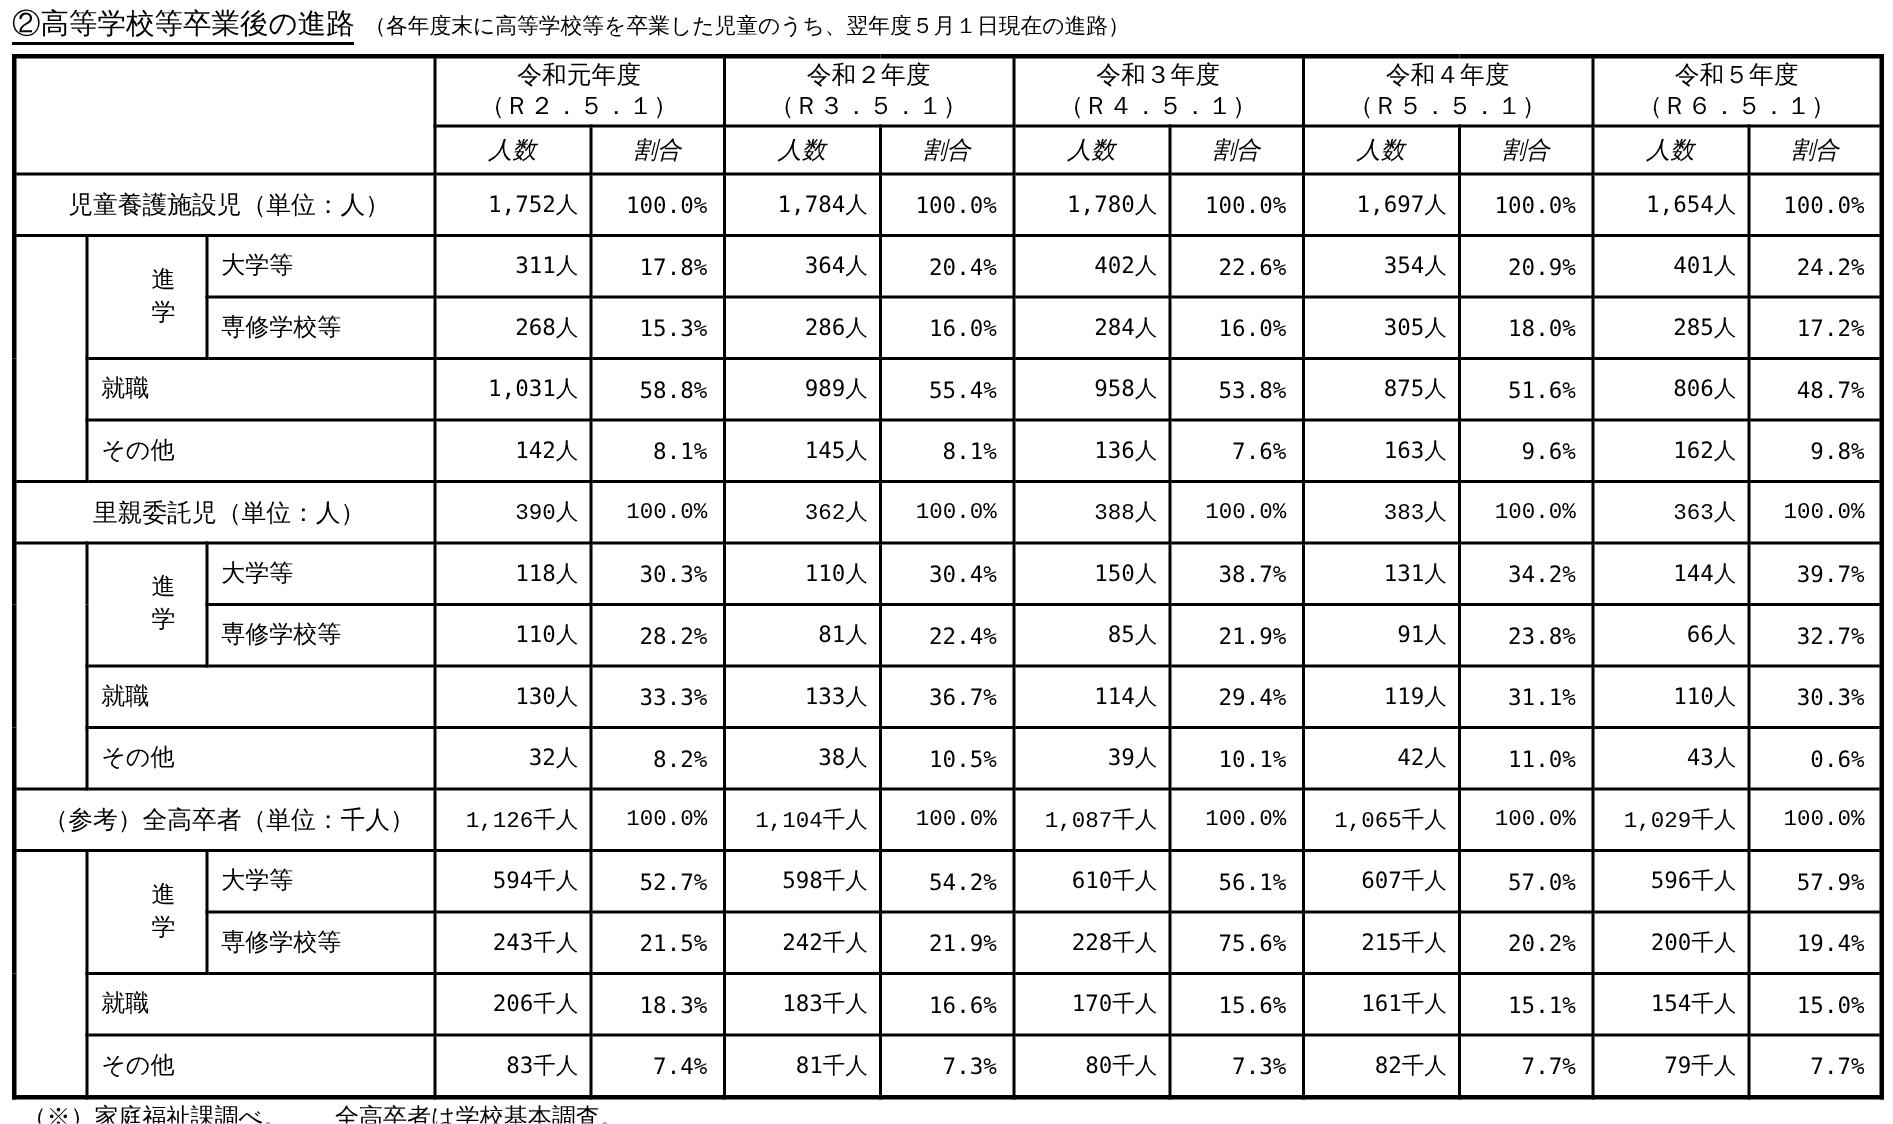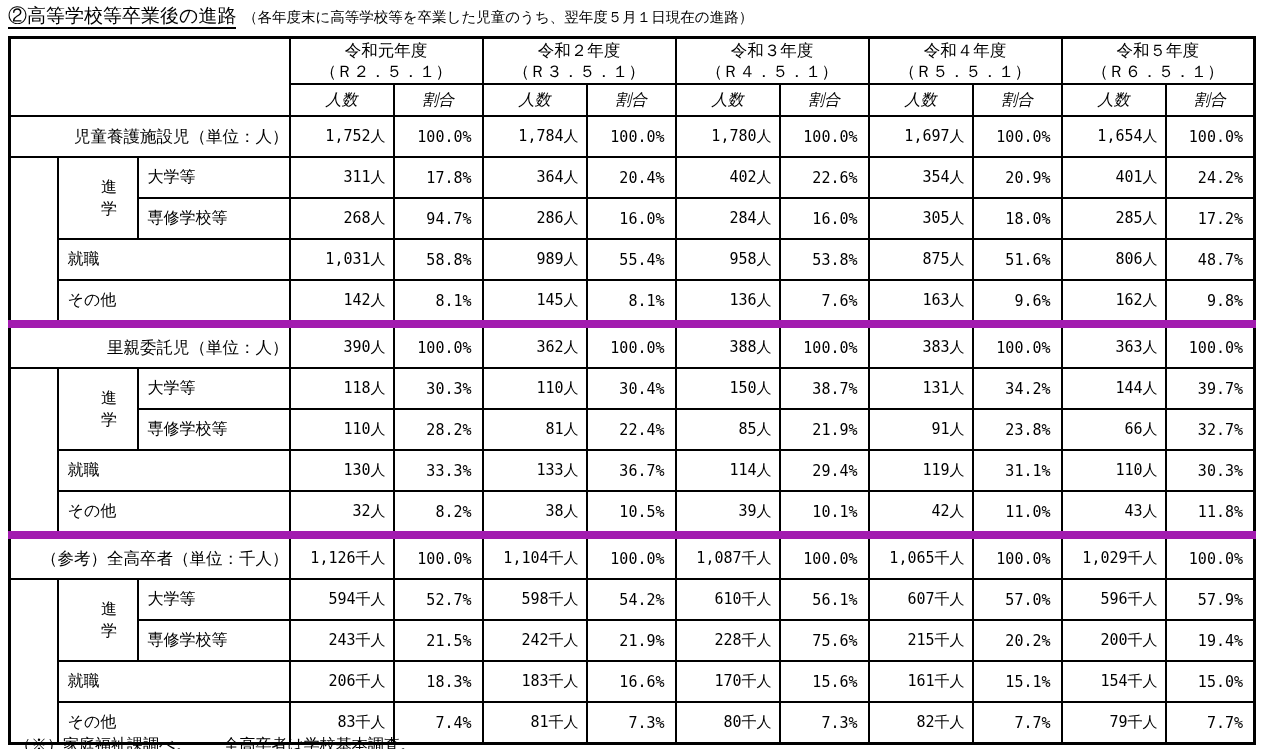--- a/index.html
+++ b/index.html
@@ -15,25 +15,25 @@
     position:absolute;left:8px;top:36px;width:1248px;
     border-collapse:collapse;table-layout:fixed;border:3px solid #000;
   }
   td{border:2px solid #000;padding:0;font-size:16px;vertical-align:middle;overflow:hidden;}
   tr.head1 td{height:44px;}
   tr.head2 td{height:30px;}
   tr.data td{height:39px;}
   .year-head{text-align:center;line-height:1.3;font-size:16.5px;}
   .sub-head{text-align:center;font-size:16px;font-style:italic;}
   .rate-b{border-left:2px dashed #000;}
-  .sec-label{text-align:right;padding-left:6px;font-size:16.5px;}
+  .sec-label{text-align:center;padding-left:6px;font-size:16.5px;}
   .row-label{text-align:left;padding-left:9px;}
   .num{font-family:"DejaVu Sans Mono",monospace;font-size:15px;text-align:right;padding-right:7px;}
   .rate{font-family:"DejaVu Sans Mono",monospace;font-size:15px;text-align:right;padding-right:10px;}
-  tr.sep td{border-top:8px solid #a21caf;}
+  tr.sep td{border-top:2px solid #a21caf;font-family:Liberation Mono, monospace;}
   td.shingaku{text-align:center;}
   td.shingaku span{display:inline-block;width:18px;word-break:break-all;line-height:1.35;text-align:center;font-size:16px;margin-left:23px;}
   .footnote{position:absolute;left:15px;top:717px;font-size:16px;margin-top:18px;}
 </style>
 </head>
 <body>
 
 <div class="title-wrap">
   <span class="title-main">②高等学校等卒業後の進路</span>
   <span class="title-note">（各年度末に高等学校等を卒業した児童のうち、翌年度５月１日現在の進路）</span>
@@ -117,21 +117,21 @@
     <td class="num">402人</td>
     <td class="rate rate-b">22.6%</td>
     <td class="num">354人</td>
     <td class="rate rate-b">20.9%</td>
     <td class="num">401人</td>
     <td class="rate rate-b">24.2%</td>
   </tr>
   <tr class="data">
     <td class="row-label">専修学校等</td>
     <td class="num">268人</td>
-    <td class="rate rate-b">94.7%</td>
+    <td class="rate rate-b">15.3%</td>
     <td class="num">286人</td>
     <td class="rate rate-b">16.0%</td>
     <td class="num">284人</td>
     <td class="rate rate-b">16.0%</td>
     <td class="num">305人</td>
     <td class="rate rate-b">18.0%</td>
     <td class="num">285人</td>
     <td class="rate rate-b">17.2%</td>
   </tr>
   <tr class="data">
@@ -219,21 +219,21 @@
     <td class="row-label" colspan="2">その他</td>
     <td class="num">32人</td>
     <td class="rate rate-b">8.2%</td>
     <td class="num">38人</td>
     <td class="rate rate-b">10.5%</td>
     <td class="num">39人</td>
     <td class="rate rate-b">10.1%</td>
     <td class="num">42人</td>
     <td class="rate rate-b">11.0%</td>
     <td class="num">43人</td>
-    <td class="rate rate-b">11.8%</td>
+    <td class="rate rate-b">0.6%</td>
   </tr>
 
   <tr class="data sep">
     <td class="sec-label" colspan="3">（参考）全高卒者（単位：千人）</td>
     <td class="num">1,126千人</td>
     <td class="rate rate-b">100.0%</td>
     <td class="num">1,104千人</td>
     <td class="rate rate-b">100.0%</td>
     <td class="num">1,087千人</td>
     <td class="rate rate-b">100.0%</td>

